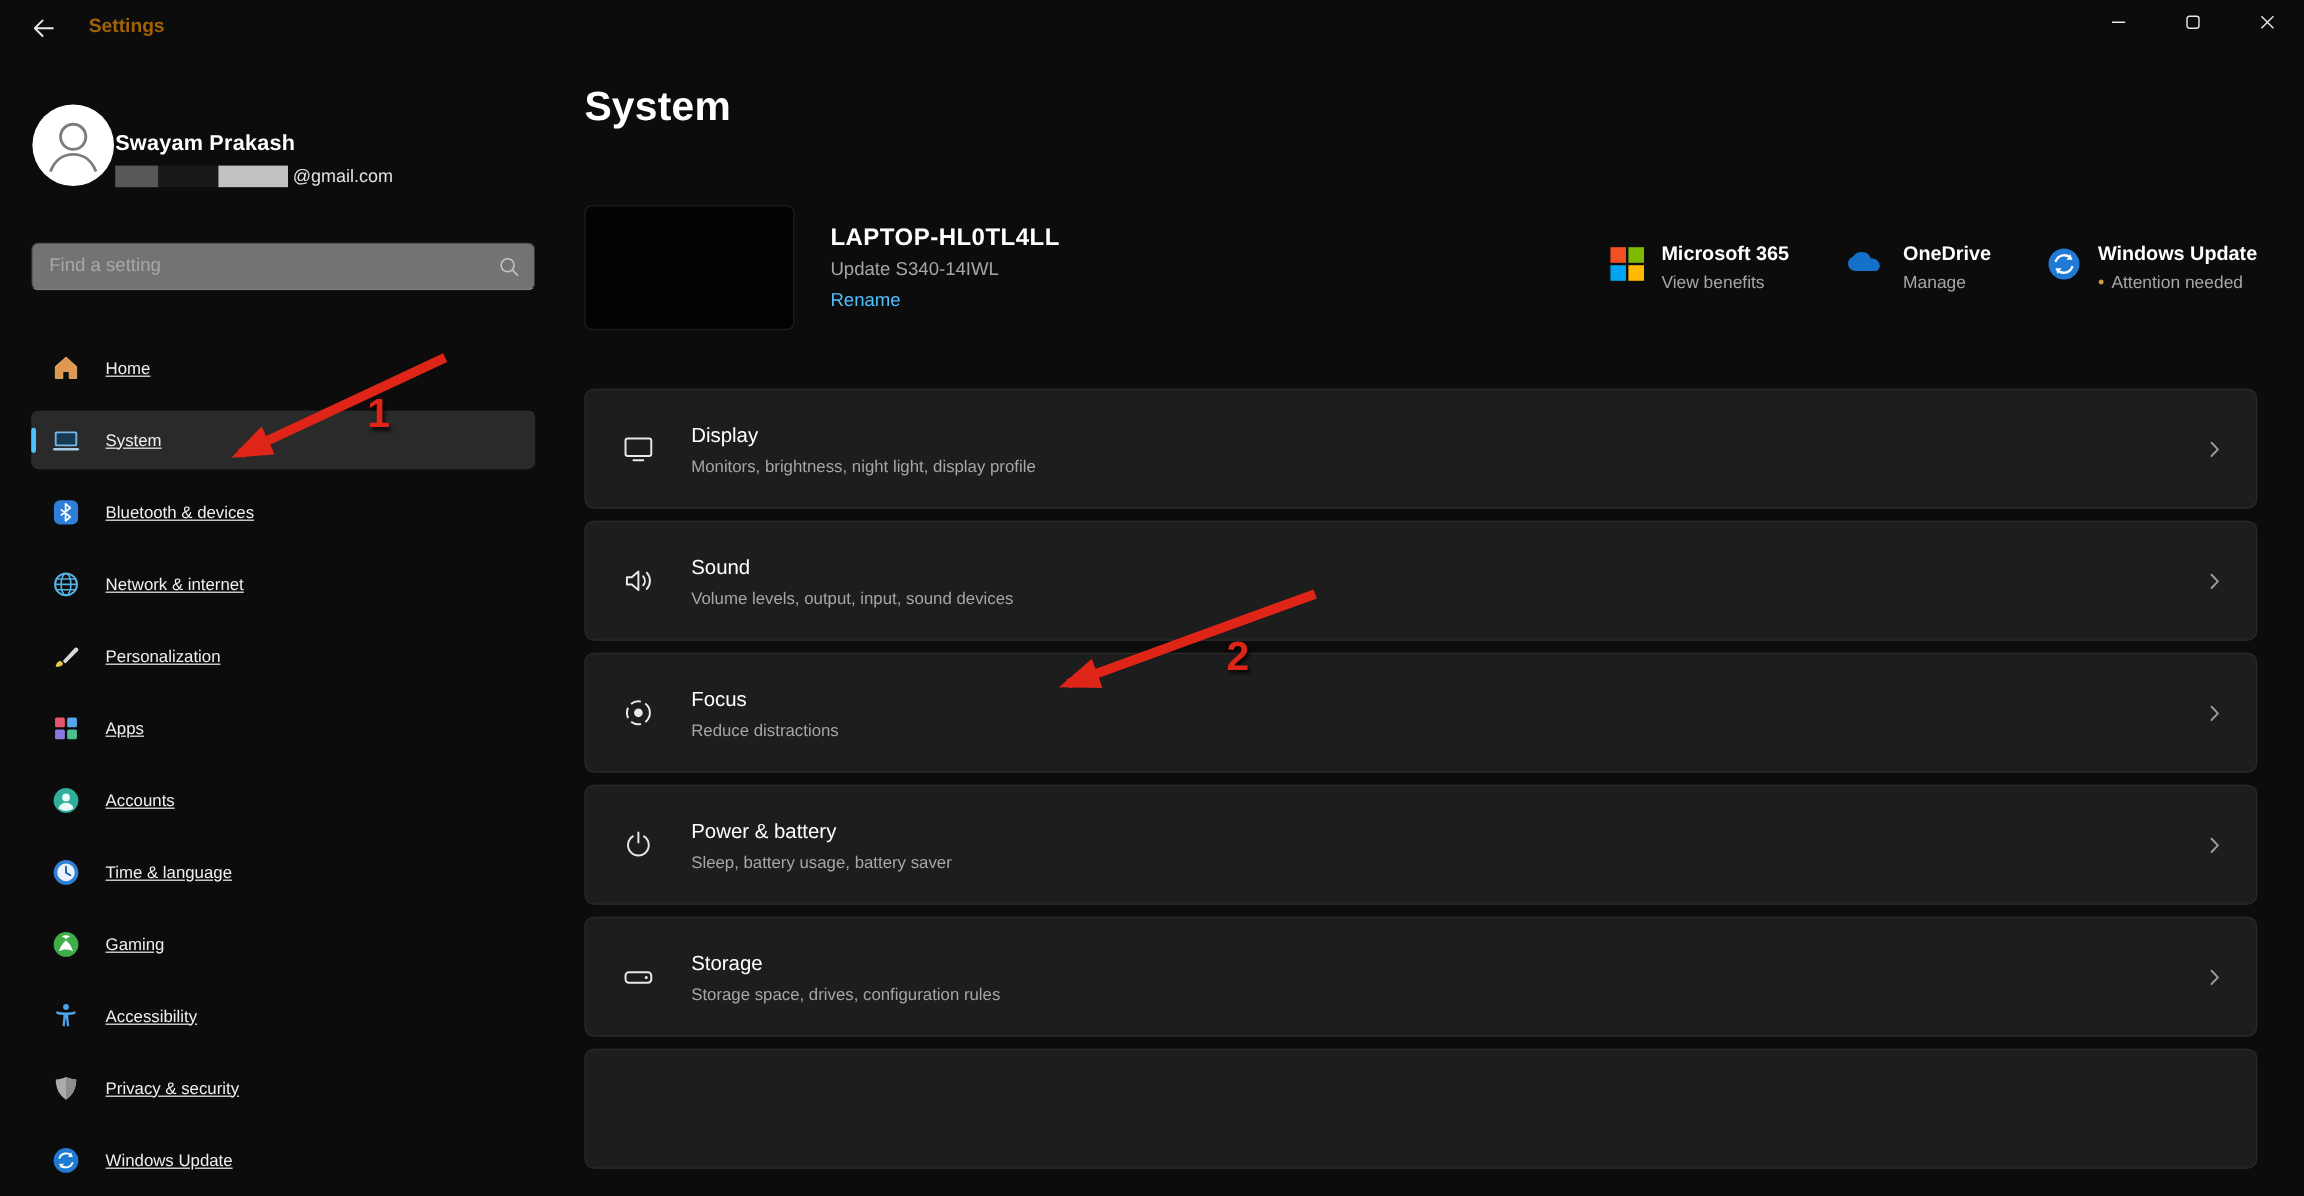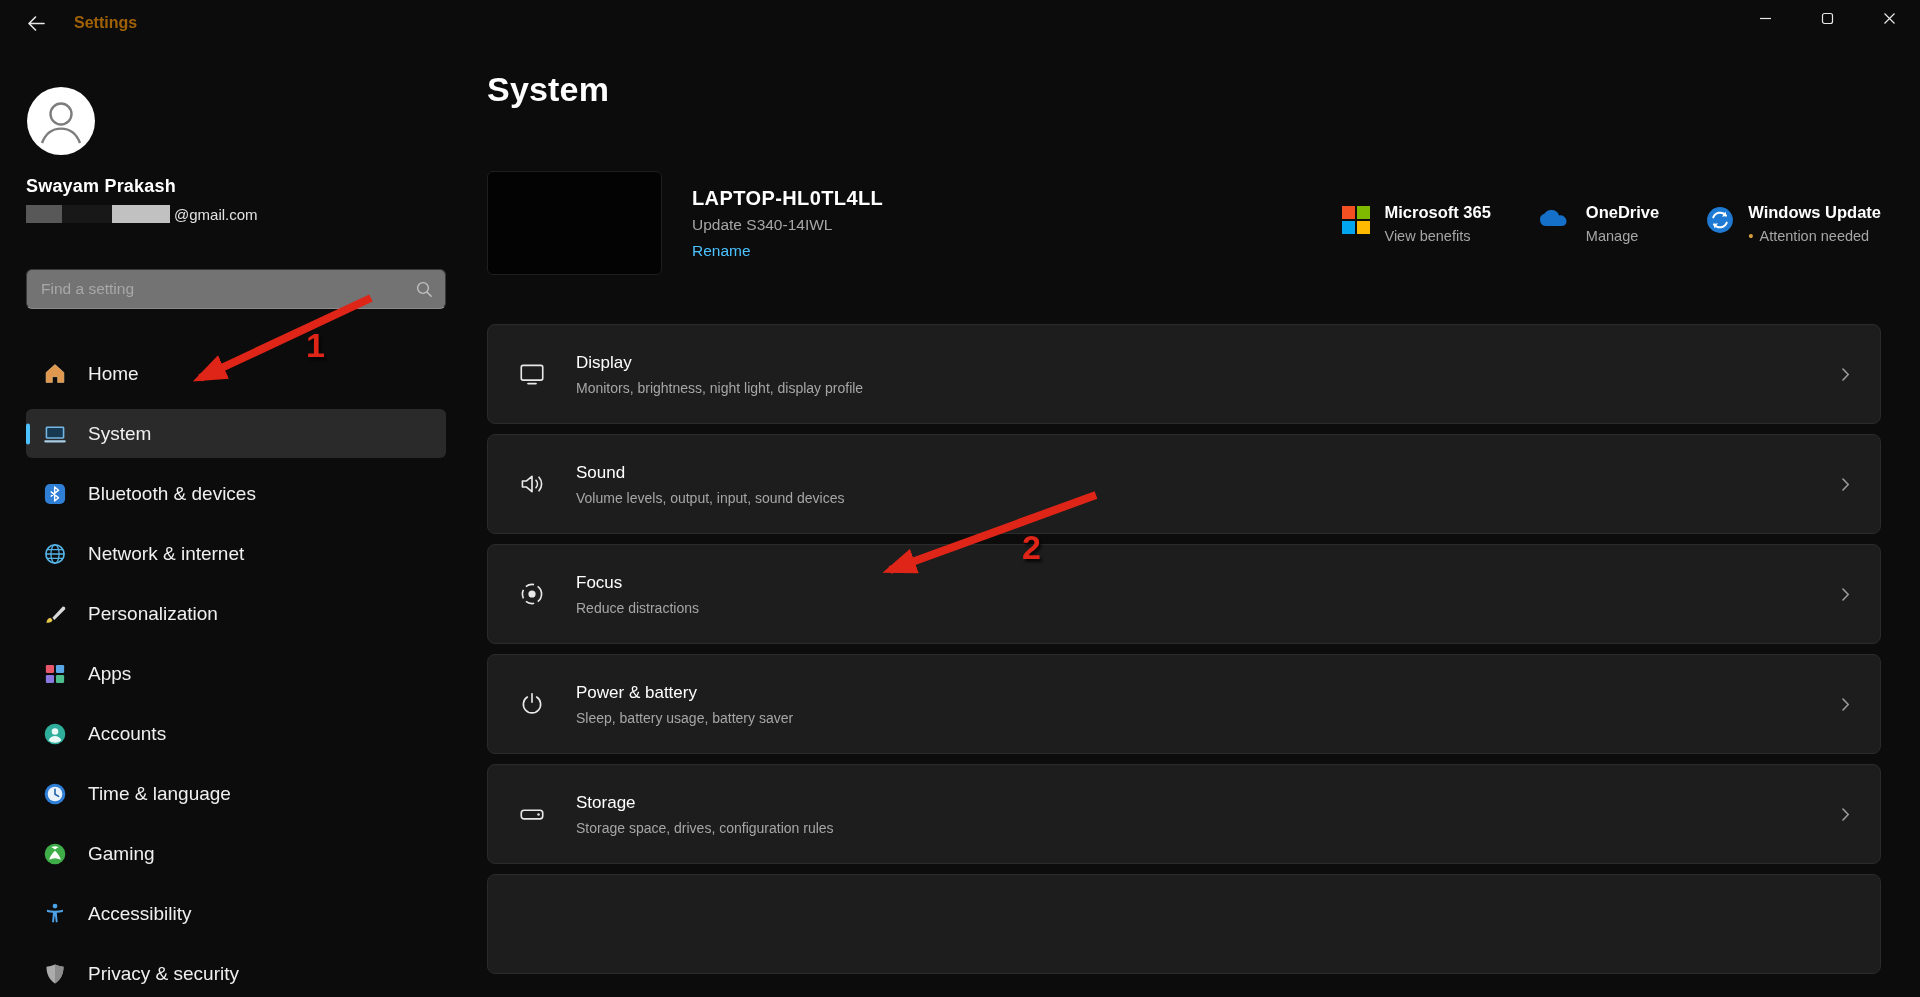--- a/index.html
+++ b/index.html
@@ -16,42 +16,42 @@
   .back-btn { width:44px; height:38px; margin-left:14px; display:flex; align-items:center; justify-content:center; border-radius:5px; }
   .tb-title { margin-left:16px; font-size:16px; font-weight:700; color:#a16207; }
   .win-controls { margin-left:auto; display:flex; height:100%; }
   .wc-btn { width:62px; height:100%; display:flex; align-items:flex-start; justify-content:center; padding-top:12px; }
 
   
   .app { display:flex; height:951px; }
 
   
   .sidebar { width:470px; flex-shrink:0; padding:0 24px 0 26px; }
-  .user-row { display:flex; align-items:flex-start; gap:20px; margin-top:40px; border-radius:6px;flex-direction:column; }
+  .user-row { display:flex; align-items:flex-end; margin-top:40px; border-radius:6px; }
   .avatar { width:70px; height:70px; flex-shrink:0; }
   .user-name { font-size:18px; font-weight:700; letter-spacing:.2px; }
   .user-email { display:flex; align-items:center; margin-top:8px; }
   .redact { display:inline-block; height:18px; }
   .redact.r1 { width:36px; background:#585858; }
   .redact.r2 { width:50px; background:#181818; }
   .redact.r3 { width:58px; background:#c1c1c1; }
   .email-suffix { font-size:15px; color:#e2e2e2; margin-left:4px; }
 
   .search-box { margin-top:46px; height:40px; background:#737373; border:1px solid #3a3a3a; border-bottom:1px solid #8a8a8a; border-radius:6px; display:flex; align-items:center; padding:0 12px 0 14px; }
   .search-input { flex:1; background:transparent; border:none; outline:none; color:#e8e8e8; font-size:15.5px; font-family:inherit; }
   .search-input::placeholder { color:#a8a8a8; }
   .search-icon { display:flex; align-items:center; }
 
   nav { margin-top:40px; }
   .nav-item { height:49px; display:flex; align-items:center; gap:20px; padding-left:16px; border-radius:6px; margin-bottom:11px; position:relative; cursor:pointer; }
   .nav-item.selected { background:#2a2a2a; }
   .nav-item.selected::before { content:""; position:absolute; left:0; top:50%; transform:translateY(-50%); width:4px; height:21px; border-radius:3px; background:#4cc2ff; }
   .nav-icon { width:26px; display:flex; justify-content:center; align-items:center; }
   .nav-icon svg { width:24px; height:24px; }
-  .nav-label { font-size:19px; color:#f0f0f0; }
+  .nav-label { font-size:14px; color:#f0f0f0;text-decoration:underline; }
 
   
   main { flex:1; padding:24px 0 0 17px; }
   .page-title { font-size:34px; font-weight:700; letter-spacing:.2px; }
   .content-col { width:1394px; }
 
   .device-header { width:1394px; display:flex; align-items:center; margin-top:62px; margin-bottom:49px; }
   .thumb { width:175px; height:104px; background:#030303; border:1px solid #1f1f1f; border-radius:6px; flex-shrink:0; }
   .device-info { margin-left:30px; }
   .device-name { font-size:20px; font-weight:700; letter-spacing:.4px; }

